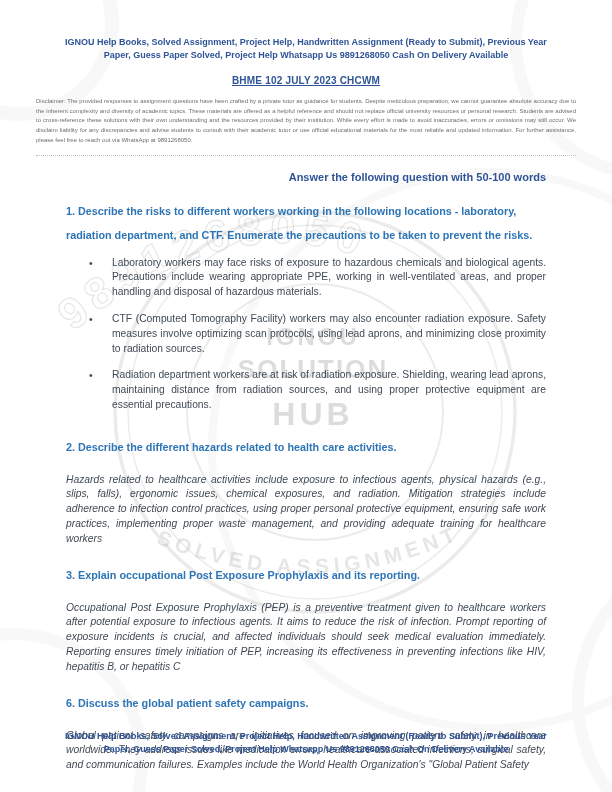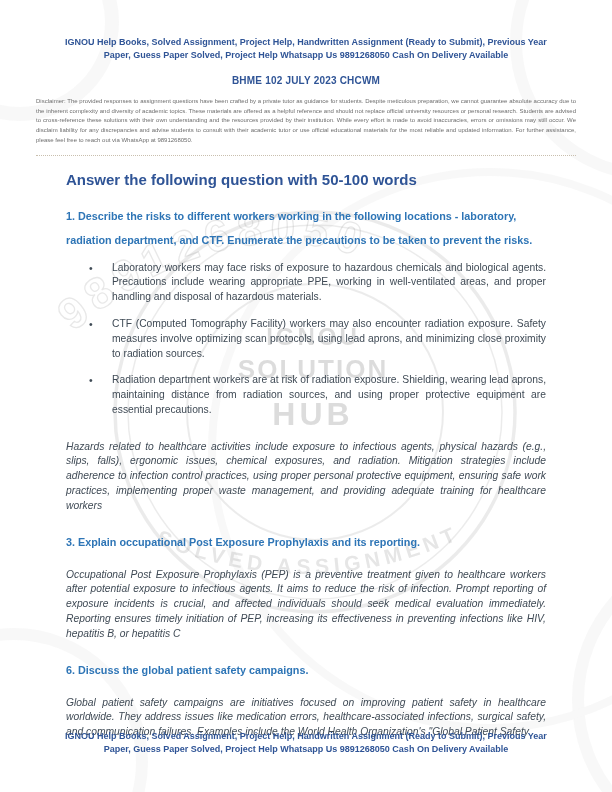--- a/index.html
+++ b/index.html
@@ -8,31 +8,31 @@
     font-family:"Liberation Sans", sans-serif;overflow:hidden;margin:0 auto;
   }
   .watermark{position:absolute;left:0;top:0;pointer-events:none;}
   .content{position:absolute;inset:0;border-radius:19px;}
   .doc-header{
     padding-top:36px;margin:0 58px;text-align:center;
     font-size:9px;font-weight:bold;line-height:13px;color:#2F5496;
   }
   .doc-title{
     margin-top:13px;text-align:center;
-    font-size:10px;font-weight:bold;color:#2F5496;letter-spacing:.2px;
+    font-size:10px;font-weight:bold;color:#2F5496;letter-spacing:.2px;text-decoration:underline;
   }
   .disclaimer{
     margin:11px 36px 0;font-size:6px;line-height:9.7px;color:#6e6e6e;
     text-align:justify;
   }
   .dotted-separator{
     margin:9px 36px 0;border:none;border-top:1px dotted #c9bfae;height:0;
   }
   .section-heading{
-    margin:15px 66px 0;font-size:15px;font-weight:bold;color:#2F5496;
+    margin:15px 66px 0;font-size:11px;font-weight:bold;color:#2F5496;text-align:right;
   }
   .question-block{margin:16px 66px;}
   .q-heading{
     margin-top:13px;font-size:10.8px;font-weight:bold;color:#2E75B6;
     line-height:24px;
   }
   .q-para{
     margin:14px 0 0;font-size:10.3px;line-height:14.8px;color:#3F4A55;
     text-align:justify;
     font-style:italic;
@@ -106,20 +106,21 @@
     <div class="question-block">
       <div class="q-heading">1. Describe the risks to different workers working in the following locations - laboratory, radiation department, and CTF. Enumerate the precautions to be taken to prevent the risks.</div>
       <ul class="bullets">
         <li>Laboratory workers may face risks of exposure to hazardous chemicals and biological agents. Precautions include wearing appropriate PPE, working in well-ventilated areas, and proper handling and disposal of hazardous materials.</li>
         <li>CTF (Computed Tomography Facility) workers may also encounter radiation exposure. Safety measures involve optimizing scan protocols, using lead aprons, and minimizing close proximity to radiation sources.</li>
         <li>Radiation department workers are at risk of radiation exposure. Shielding, wearing lead aprons, maintaining distance from radiation sources, and using proper protective equipment are essential precautions.</li>
       </ul>
     </div>
 
     <div class="question-block">
+      <div class="q-heading">2. Describe the different hazards related to health care activities.</div>
       <p class="q-para">Hazards related to healthcare activities include exposure to infectious agents, physical hazards (e.g., slips, falls), ergonomic issues, chemical exposures, and radiation. Mitigation strategies include adherence to infection control practices, using proper personal protective equipment, ensuring safe work practices, implementing proper waste management, and providing adequate training for healthcare workers</p>
     </div>
 
     <div class="question-block">
       <div class="q-heading">3. Explain occupational Post Exposure Prophylaxis and its reporting.</div>
       <p class="q-para">Occupational Post Exposure Prophylaxis (PEP) is a preventive treatment given to healthcare workers after potential exposure to infectious agents. It aims to reduce the risk of infection. Prompt reporting of exposure incidents is crucial, and affected individuals should seek medical evaluation immediately. Reporting ensures timely initiation of PEP, increasing its effectiveness in preventing infections like HIV, hepatitis B, or hepatitis C</p>
     </div>
 
     <div class="question-block">
       <div class="q-heading">6. Discuss the global patient safety campaigns.</div>

